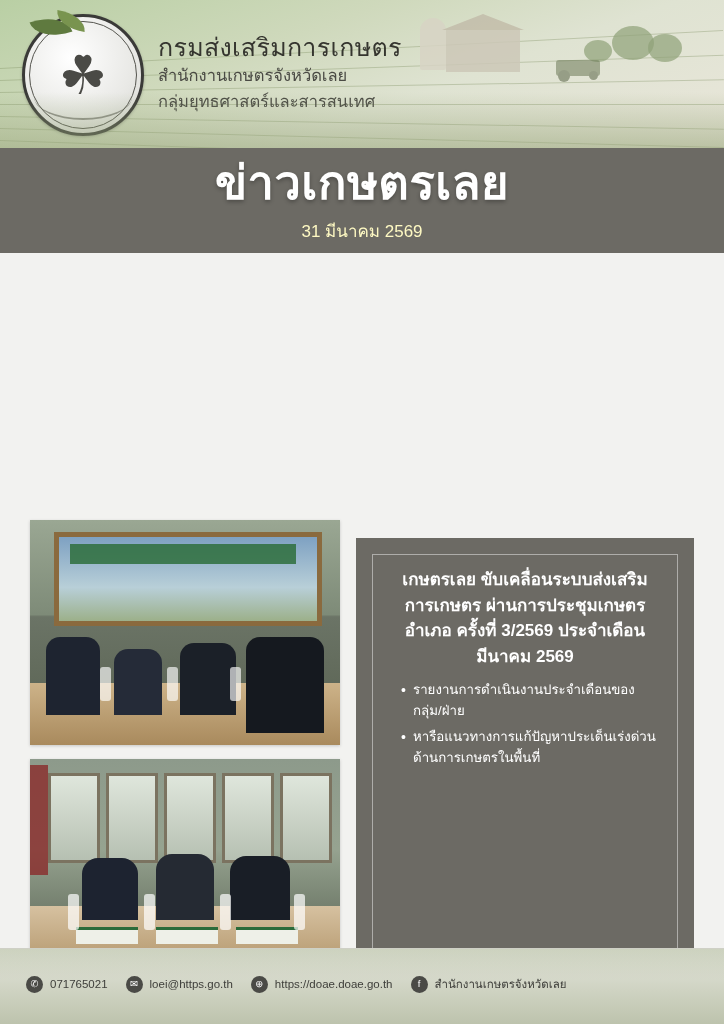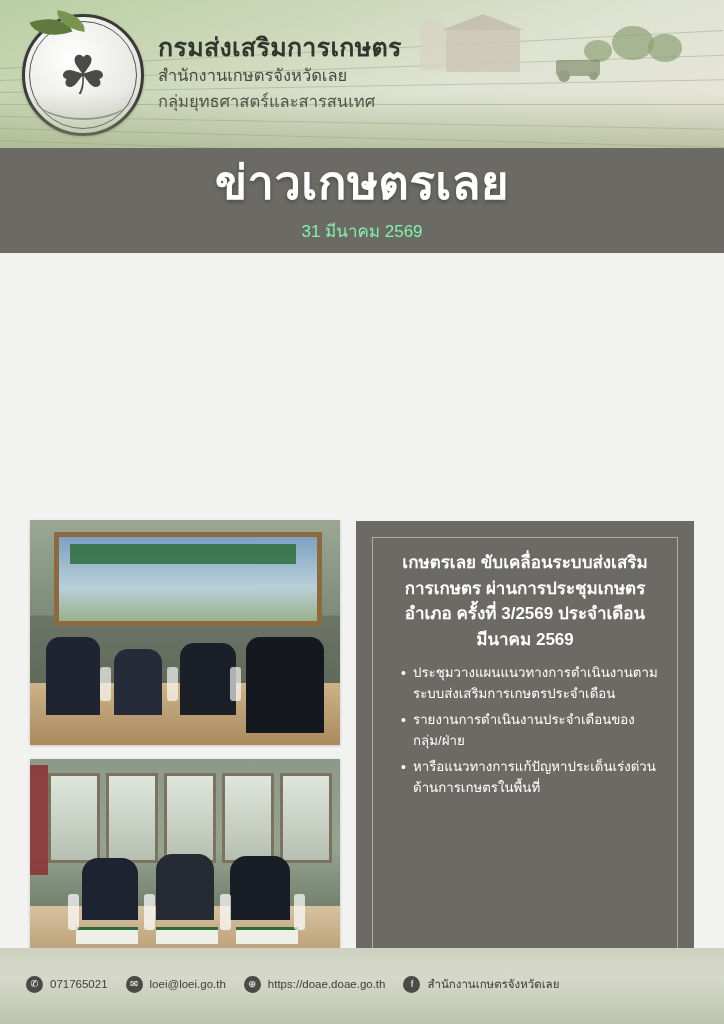--- a/index.html
+++ b/index.html
@@ -170,21 +170,21 @@
     opacity: .6;
   }
 
   .org {
     position: absolute;
     left: 158px; top: 32px;
     color: #3b3b38;
   }
   .org .l1 {
     font-size: 25px;
-    font-weight: bold;
+    font-weight: normal;
     letter-spacing: .3px;
     line-height: 1.25;
     color: #35352f;
   }
   .org .l2 {
     font-size: 16.5px;
     line-height: 1.55;
     color: #4a4a44;
   }
   .org .l3 {
@@ -206,21 +206,21 @@
   }
   .titlebar .big {
     color: #ffffff;
     font-size: 47px;
     font-weight: bold;
     line-height: 1.1;
     letter-spacing: .5px;
     text-shadow: 0 2px 4px rgba(0,0,0,.3);
   }
   .titlebar .date {
-    color: #86efac;
+    color: #fef9c3;
     font-size: 17px;
     margin-top: 8px;
   }
 
   
   .content {
     position: relative;
     width: 724px;
     height: 728px;
     background: #f2f2f0;
@@ -330,21 +330,21 @@
   #photo-4 .wall { background: linear-gradient(to bottom, #cfd4c8 0%, #aeb5a4 40%, #7b8372 70%, #555c4c 100%); }
   #photo-4 .win {
     position:absolute; left: 14px; top: 10px; width: 54px; height: 72px;
     background: linear-gradient(to bottom,#e3e9de,#b9c2b4);
     border: 3px solid #7b7360;
   }
 
   
   .article {
     position: absolute;
-    left: 356px; top: 268px;
+    left: 356px; top: 285px;
     width: 338px;
     height: 464px;
     background: #6c6a64;
     color: #ffffff;
     box-sizing: border-box;
     padding: 16px 16px 14px 16px;
   }
   .article .inner {
     border: 1px solid rgba(255,255,255,.45);
     box-sizing: border-box;
@@ -517,38 +517,37 @@
     <div class="photo" id="photo-4">
       <div class="wall"></div>
       <div class="win"></div>
 
     </div>
 
     <div class="article">
       <div class="inner">
         <h2>เกษตรเลย ขับเคลื่อนระบบส่งเสริมการเกษตร ผ่านการประชุมเกษตรอำเภอ ครั้งที่ 3/2569 ประจำเดือนมีนาคม 2569</h2>
         <ul>
-          <li>ประชุมวางแผนแนวทางการดำเนินงานตามระบบส่งเสริมการเกษตรประจำเดือน</li>
           <li>รายงานการดำเนินงานประจำเดือนของกลุ่ม/ฝ่าย</li>
           <li>หารือแนวทางการแก้ปัญหาประเด็นเร่งด่วนด้านการเกษตรในพื้นที่</li>
         </ul>
       </div>
     </div>
   </div>
 
   <div class="footer">
     <div class="strip"></div>
     <div class="row">
       <div class="fitem">
         <span class="ficon">✆</span>
         <span>071765021</span>
       </div>
       <div class="fitem">
         <span class="ficon">✉</span>
-        <span>loei@loei.go.th</span>
+        <span>loei@https.go.th</span>
       </div>
       <div class="fitem">
         <span class="ficon">⊕</span>
         <span>https://doae.doae.go.th</span>
       </div>
       <div class="fitem">
         <span class="ficon">f</span>
         <span>สำนักงานเกษตรจังหวัดเลย</span>
       </div>
     </div>

